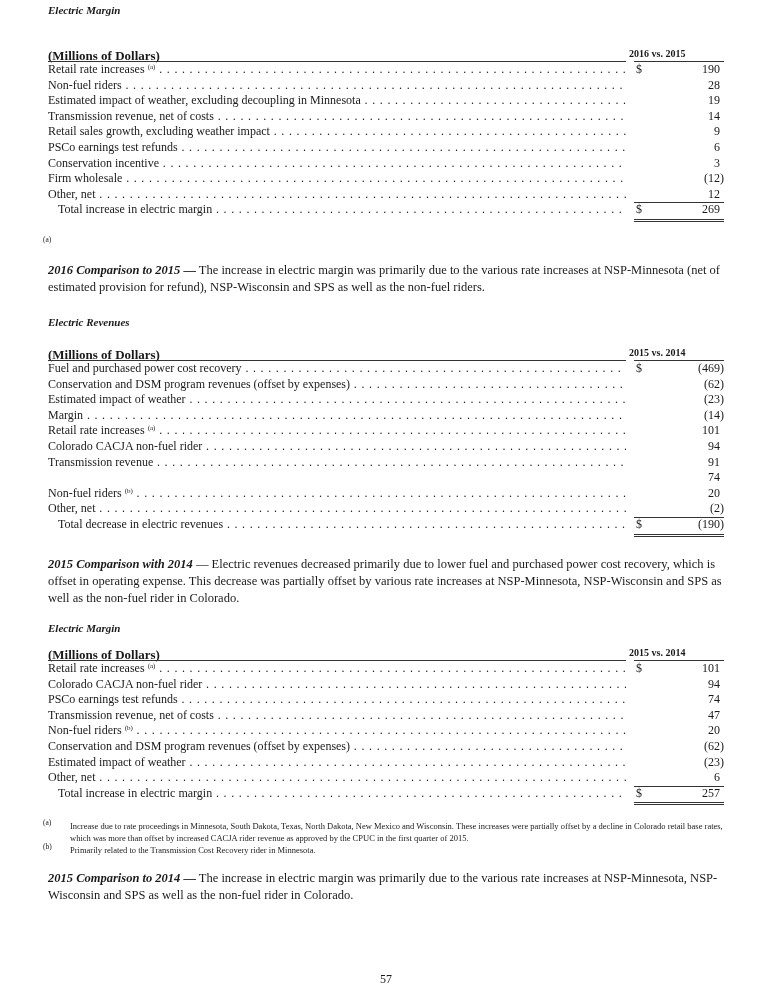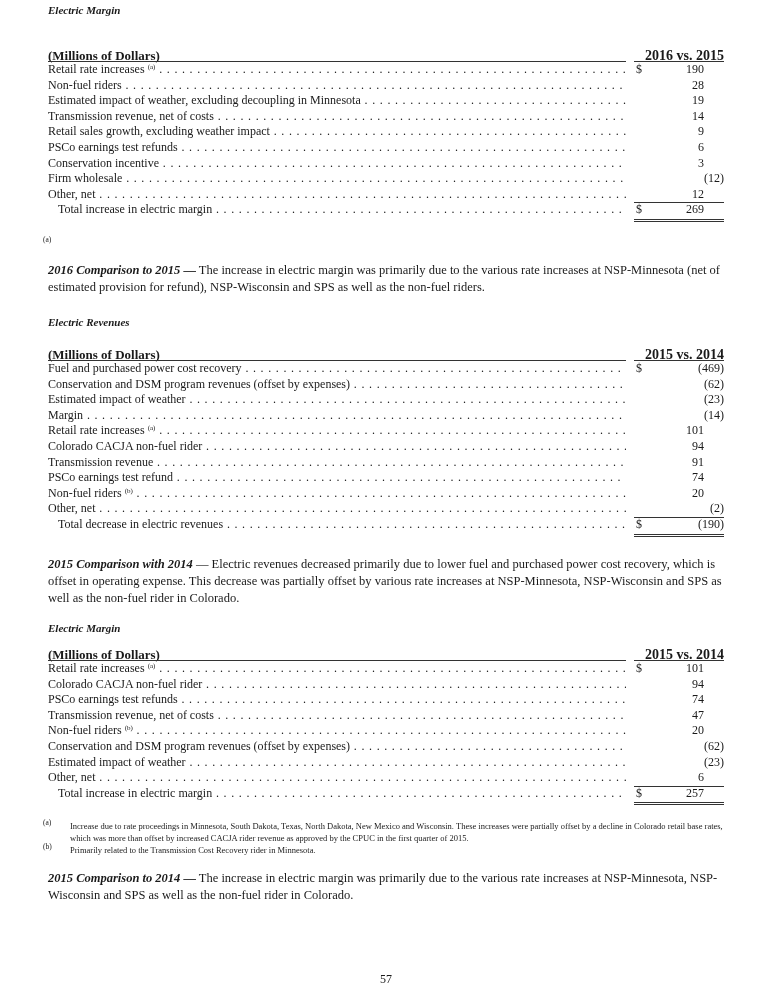--- a/index.html
+++ b/index.html
@@ -5,34 +5,34 @@
   html, body { margin: 0; padding: 0; background: #ffffff; }
   body {
     width: 768px; height: 1000px; position: relative; overflow: hidden;
     font-family: "Liberation Serif", serif; color: #1a1a1a;
   }
   .page { position: absolute; left: 48px; top: 0; width: 676px; }
   .sec-title { font-style: italic; font-weight: bold; font-size: 11px; position: absolute; left: 0; }
   .tbl { position: absolute; left: 0; width: 676px; }
   .thead { position: relative; height: 14px; }
   .thead .units { position: absolute; left: 0; top: 0; font-size: 13px; font-weight: bold; }
-  .thead .col { position: absolute; right: 0; top: 0; width: 95px; text-align: right; font-size: 14px; font-weight: bold; }
+  .thead .col { position: absolute; right: 0; top: 0; width: 95px; text-align: left; font-size: 10px; font-weight: bold; }
   .rule-left { position: absolute; left: 0; top: 13px; width: 578px; border-top: 1.6px solid #333; }
   .rule-right { position: absolute; right: 0; top: 13px; width: 90px; border-top: 1.6px solid #333; }
   .row { position: relative; height: 15.6px; font-size: 12px; line-height: 15.6px; white-space: nowrap; }
   .row .label { position: absolute; left: 0; top: 0; width: 578px; overflow: hidden; }
   .row .label::after {
     content: " . . . . . . . . . . . . . . . . . . . . . . . . . . . . . . . . . . . . . . . . . . . . . . . . . . . . . . . . . . . . . . . . . . . . . . . . . . . . . . . . . . . . . . . . . . . . . . . . . . . . .";
     letter-spacing: 0.8px;
   }
   .row.total .label { padding-left: 10px; width: 568px; }
   .row sup { font-size: 7px; vertical-align: 4px; line-height: 0; }
   .row .dollar { position: absolute; left: 588px; top: 0; }
   .row .val { position: absolute; right: 0; top: 0; text-align: right; }
-  .row .val.pos { right: 20px; }
+  .row .val.pos { right: 4px; }
   .row.total .cell-wrap { position: absolute; right: 0; top: 0; width: 90px; height: 15.6px;
     border-top: 1px solid #333; border-bottom: 3px double #333; }
   .footnotes { position: absolute; left: 0; width: 676px; font-size: 8.5px; line-height: 12px; }
   .fn { position: relative; padding-left: 22px; }
   .fn .mark { position: absolute; left: -5px; top: -3px; font-size: 7.5px; }
   .para { position: absolute; left: 0; width: 676px; font-size: 12.5px; line-height: 17px; }
   .para .lead { font-weight: bold; font-style: italic; margin-top: 12px; }
   .pagenum { position: absolute; left: 0; width: 676px; text-align: center; font-size: 12px; }
 </style>
 </head>
@@ -128,21 +128,20 @@
       </div>
       <div class="row">
         <div class="label"><span>Colorado CACJA non-fuel rider</span></div>
         <span class="val pos">94</span>
       </div>
       <div class="row">
         <div class="label"><span>Transmission revenue</span></div>
         <span class="val pos">91</span>
       </div>
       <div class="row">
-        <div class="label"><span>PSCo earnings test refund</span></div>
         <span class="val pos">74</span>
       </div>
       <div class="row">
         <div class="label"><span>Non-fuel riders</span> <sup>(b)</sup></div>
         <span class="val pos">20</span>
       </div>
       <div class="row">
         <div class="label"><span>Other, net</span></div>
         <span class="val">(2)</span>
       </div>

